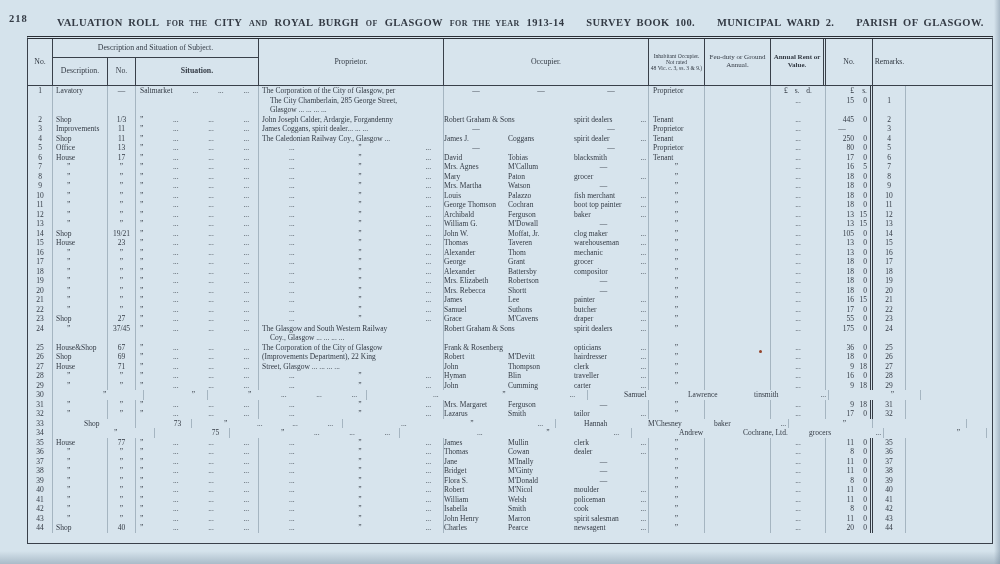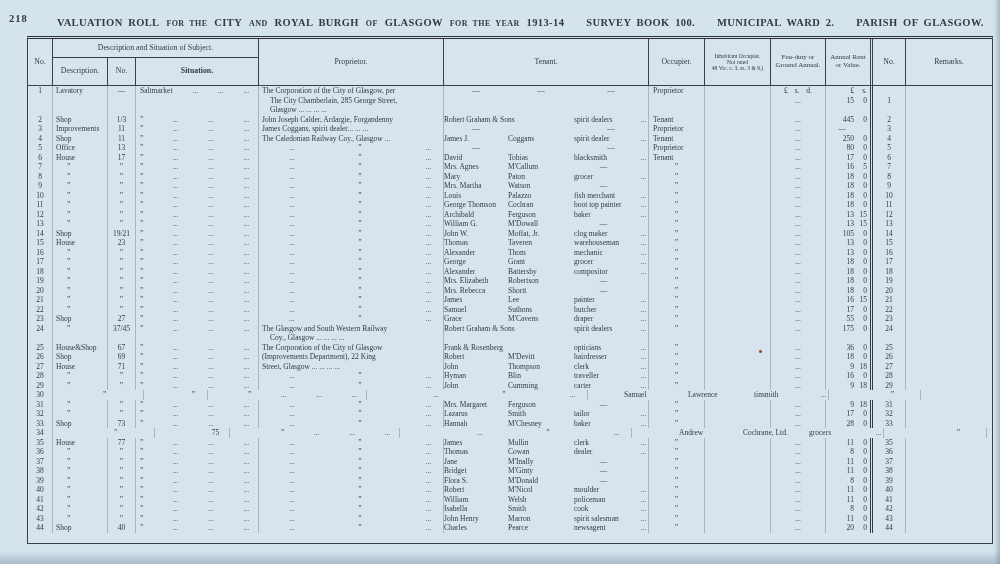--- a/index.html
+++ b/index.html
@@ -16,21 +16,21 @@
   .thead{display:grid;grid-template-columns:25px 206px 185px 205px 56px 66px 55px 47px 33px 1fr;
          height:46px;border-bottom:1px solid #39404a;font-size:7.8px;line-height:8.5px;}
   .hc{border-right:1px solid #39404a;display:flex;flex-direction:column;align-items:center;justify-content:center;text-align:center;padding:1px;}
   .hc.last{border-right:none;}
   .hgroup{border-right:1px solid #39404a;display:flex;flex-direction:column;}
   .hgtop{height:18px;border-bottom:1px solid #39404a;display:flex;align-items:center;justify-content:center;}
   .hgsub{flex:1;display:grid;grid-template-columns:55px 28px 1fr;}
   .hgsub .hc{border-right:1px solid #39404a;}
   .hgsub .hc.last{border-right:none;font-weight:bold;}
   .hc.tiny{font-size:5.6px;line-height:6.2px;}
-  .hc.dbl{border-right:3px double #39404a;}
+  .hc.dbl{border-right:3px double #39404a;font-weight:bold;}
   .hc.narrow{font-size:7px;line-height:7.6px;}
   
   .tbody{font-size:7.5px;}
   .trow{display:grid;grid-template-columns:25px 55px 28px 123px 185px 205px 56px 66px 55px 47px 33px 1fr;}
   .cell{border-right:1px solid rgba(85,105,120,.38);line-height:9.5px;overflow:hidden;}
   .c-no1{text-align:center;}
   .c-desc{padding-left:3px;}
   .c-desc.dit{padding-left:14px;}
   .c-no2{text-align:center;}
   .flex{display:flex;}
@@ -89,21 +89,20 @@
       <div class="hc">No.</div>
       <div class="hgroup">
         <div class="hgtop">Description and Situation of Subject.</div>
         <div class="hgsub">
           <div class="hc">Description.</div>
           <div class="hc">No.</div>
           <div class="hc last">Situation.</div>
         </div>
       </div>
       <div class="hc">Proprietor.</div>
-      <div class="hc">Tenant.</div>
       <div class="hc">Occupier.</div>
       <div class="hc tiny">
         <div>Inhabitant Occupier.</div>
         <div>Not rated</div>
         <div>48 Vic. c. 3, ss. 3 &amp; 9.)</div>
       </div>
       <div class="hc narrow">Feu-duty or Ground Annual.</div>
       <div class="hc narrow dbl">Annual Rent or Value.</div>
       <div class="hc">No.</div>
       <div class="hc last">Remarks.</div>
@@ -1269,21 +1268,21 @@
             <div class="vrow">
               <span class="vp">17</span>
               <span class="vs">0</span>
             </div>
           </div>
           <div class="cell c-no3">
             <div>32</div>
           </div>
           <div class="cell c-rem"></div>
         </div>
-        <div class="trow" style="height: 9.5px;">
+        <div class="trow" style="height: 9.5px; gap: 28px;">
           <div class="cell c-no1">33</div>
           <div class="cell c-desc">Shop</div>
           <div class="cell c-no2">73</div>
           <div class="cell c-sit flex">
             <span>”</span>
             <span class="dots">...</span>
             <span class="dots">...</span>
             <span class="dots">...</span>
           </div>
           <div class="cell c-prop flex pd">

